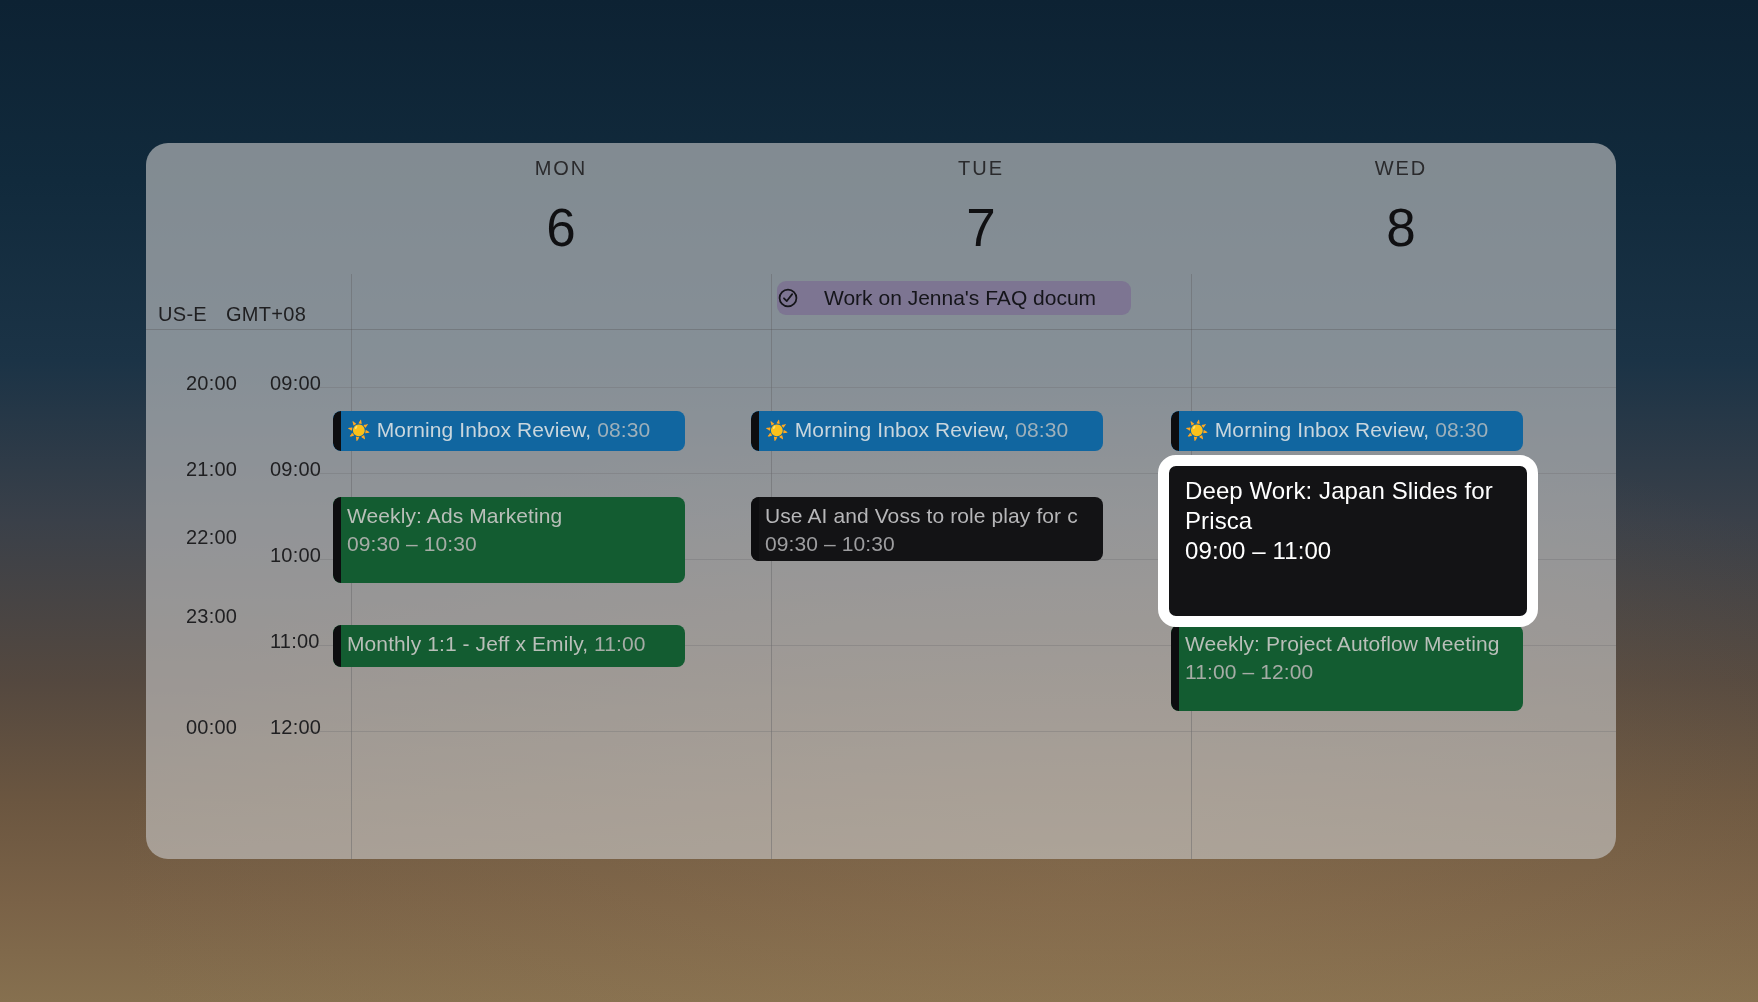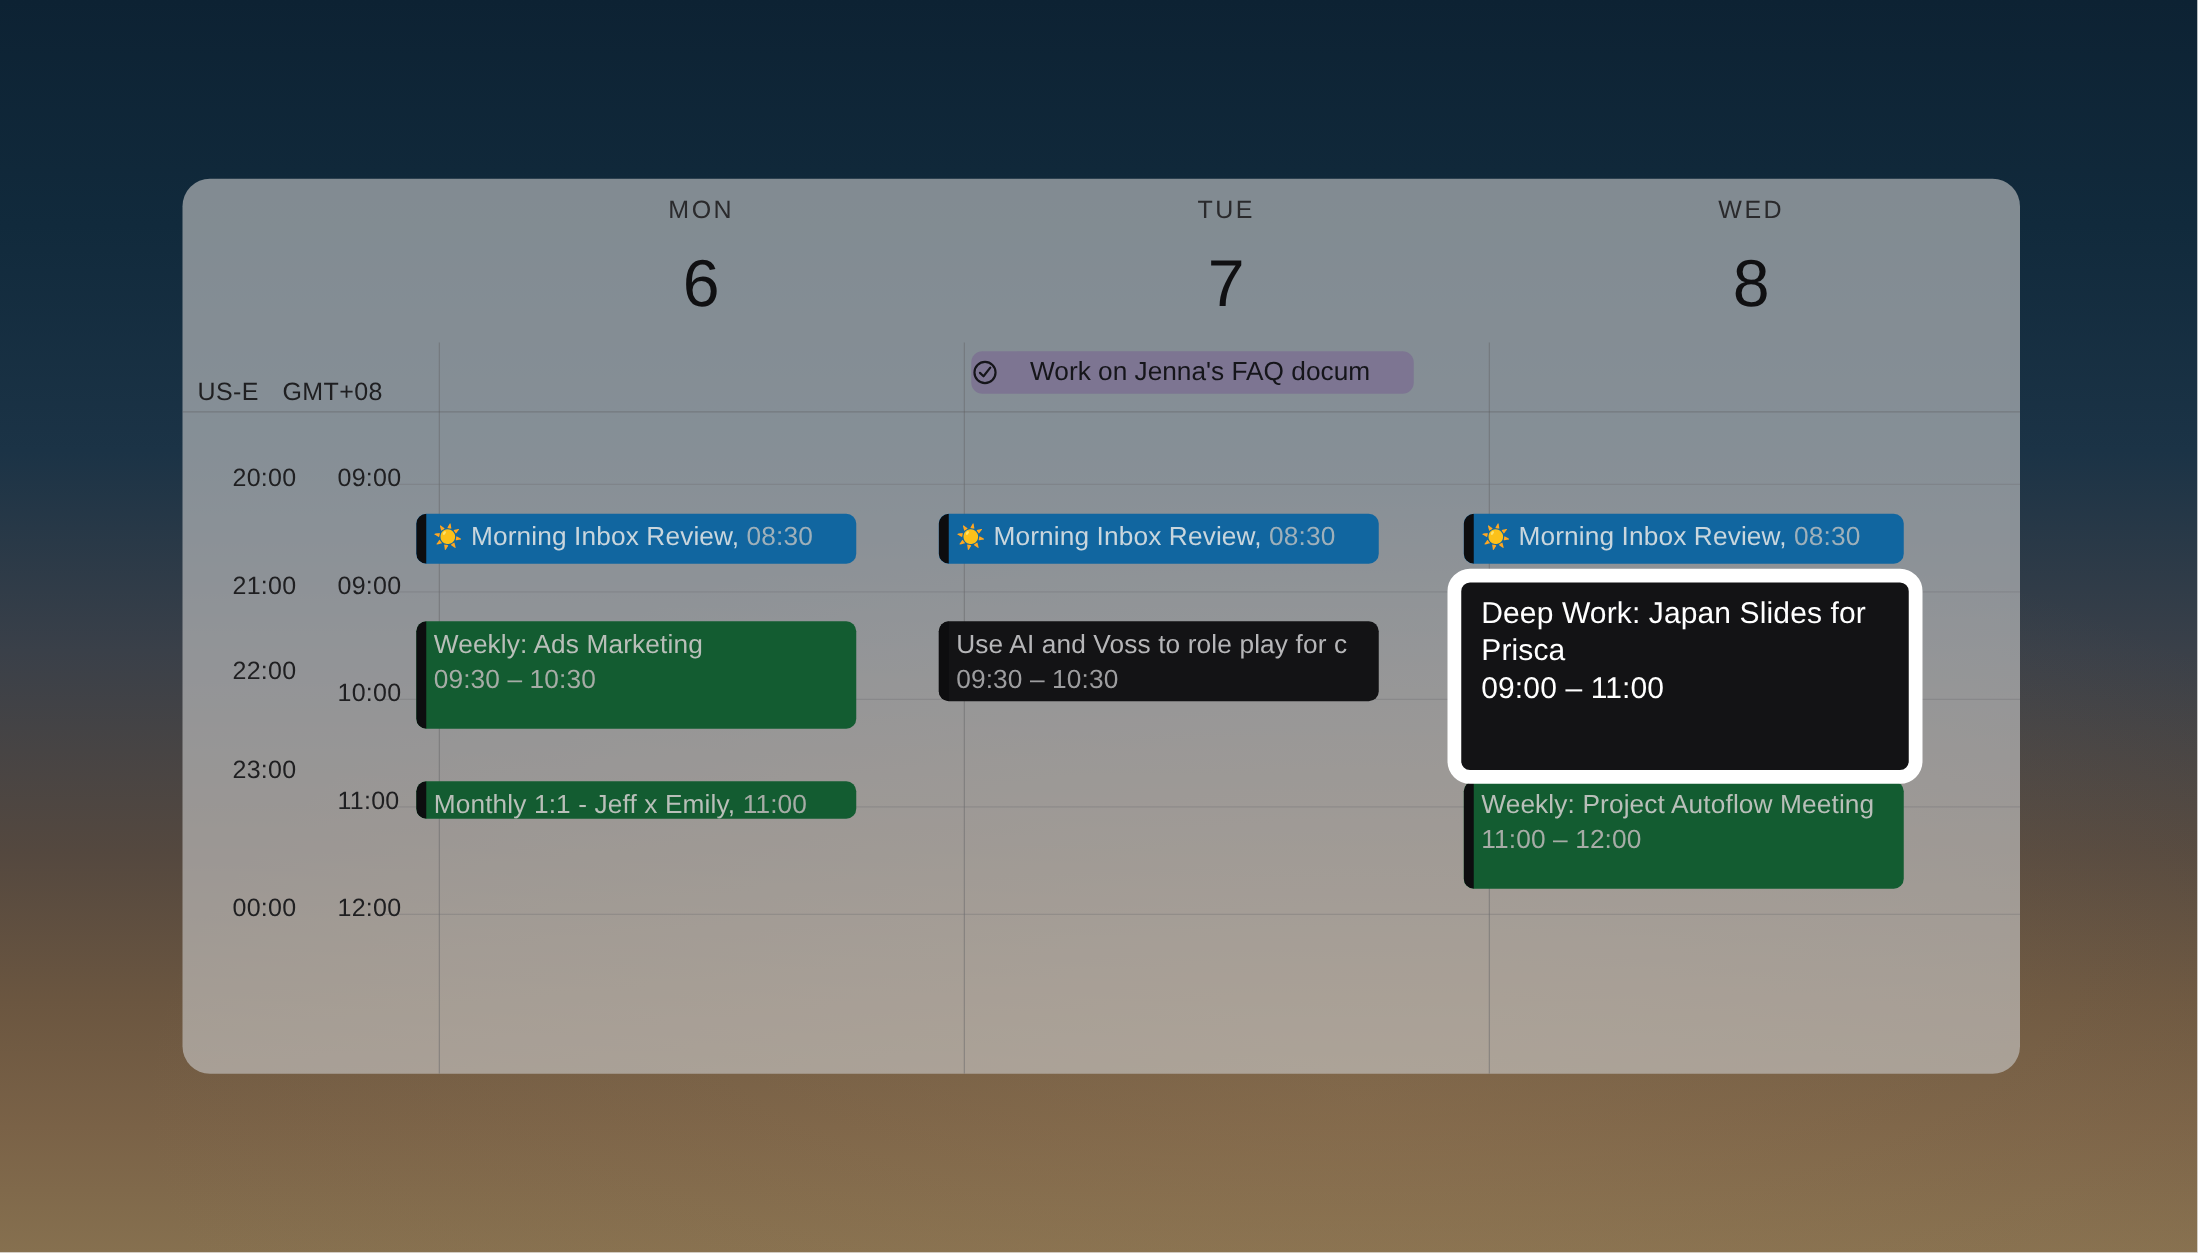--- a/index.html
+++ b/index.html
@@ -273,21 +273,21 @@
       <div class="ev-line">
         <span class="sun-emoji">☀️</span><span class="ev-title">Morning Inbox Review,</span> <span class="ev-time">08:30</span>
       </div>
     </div>
 
     <div class="event ev-green" style="left:187px; top:354px; width:352px; height:86px;">
       <div class="ev-line ev-title">Weekly: Ads Marketing</div>
       <div class="ev-line ev-time">09:30 – 10:30</div>
     </div>
 
-    <div class="event ev-green inline" style="left:187px; top:482px; width:352px; height:30px;">
+    <div class="event ev-green inline" style="left:187px; top:482px; width:352px; height:42px;">
       <div class="ev-line">
         <span class="ev-title">Monthly 1:1 - Jeff x Emily,</span> <span class="ev-time">11:00</span>
       </div>
     </div>
 
     <div class="event ev-blue inline" style="left:605px; top:268px; width:352px; height:40px;">
       <div class="ev-line">
         <span class="sun-emoji">☀️</span><span class="ev-title">Morning Inbox Review,</span> <span class="ev-time">08:30</span>
       </div>
     </div>

